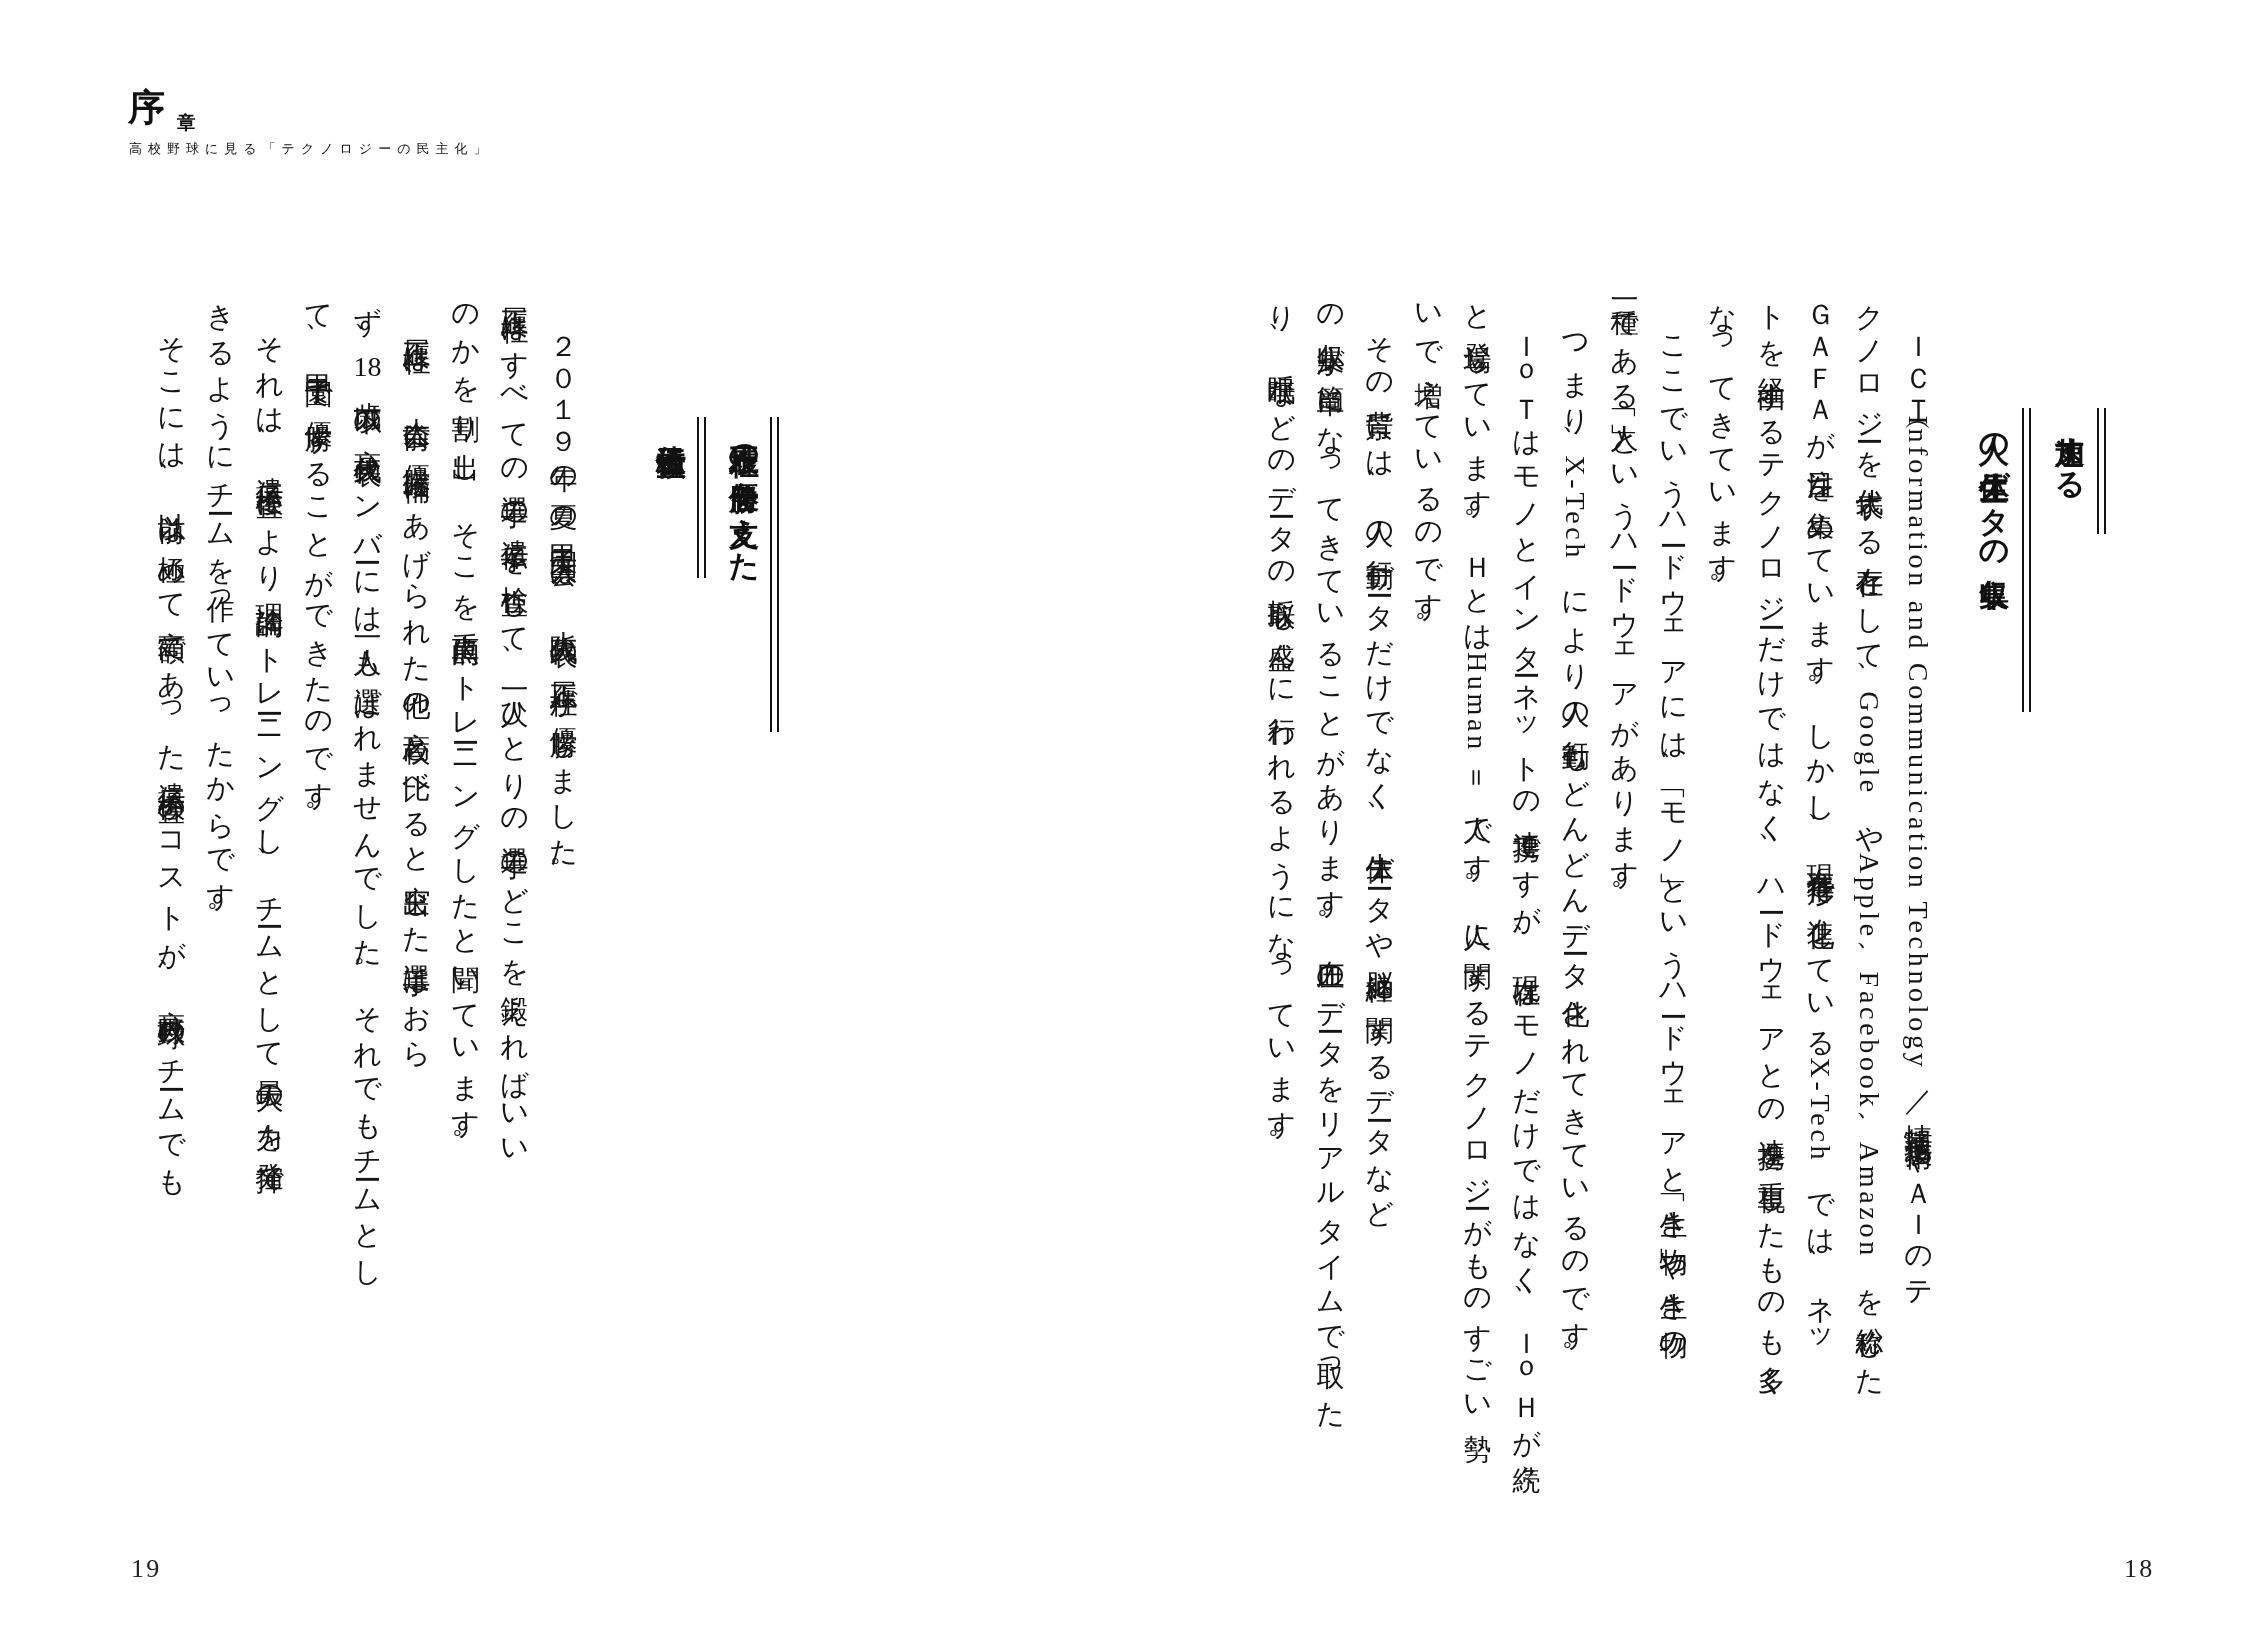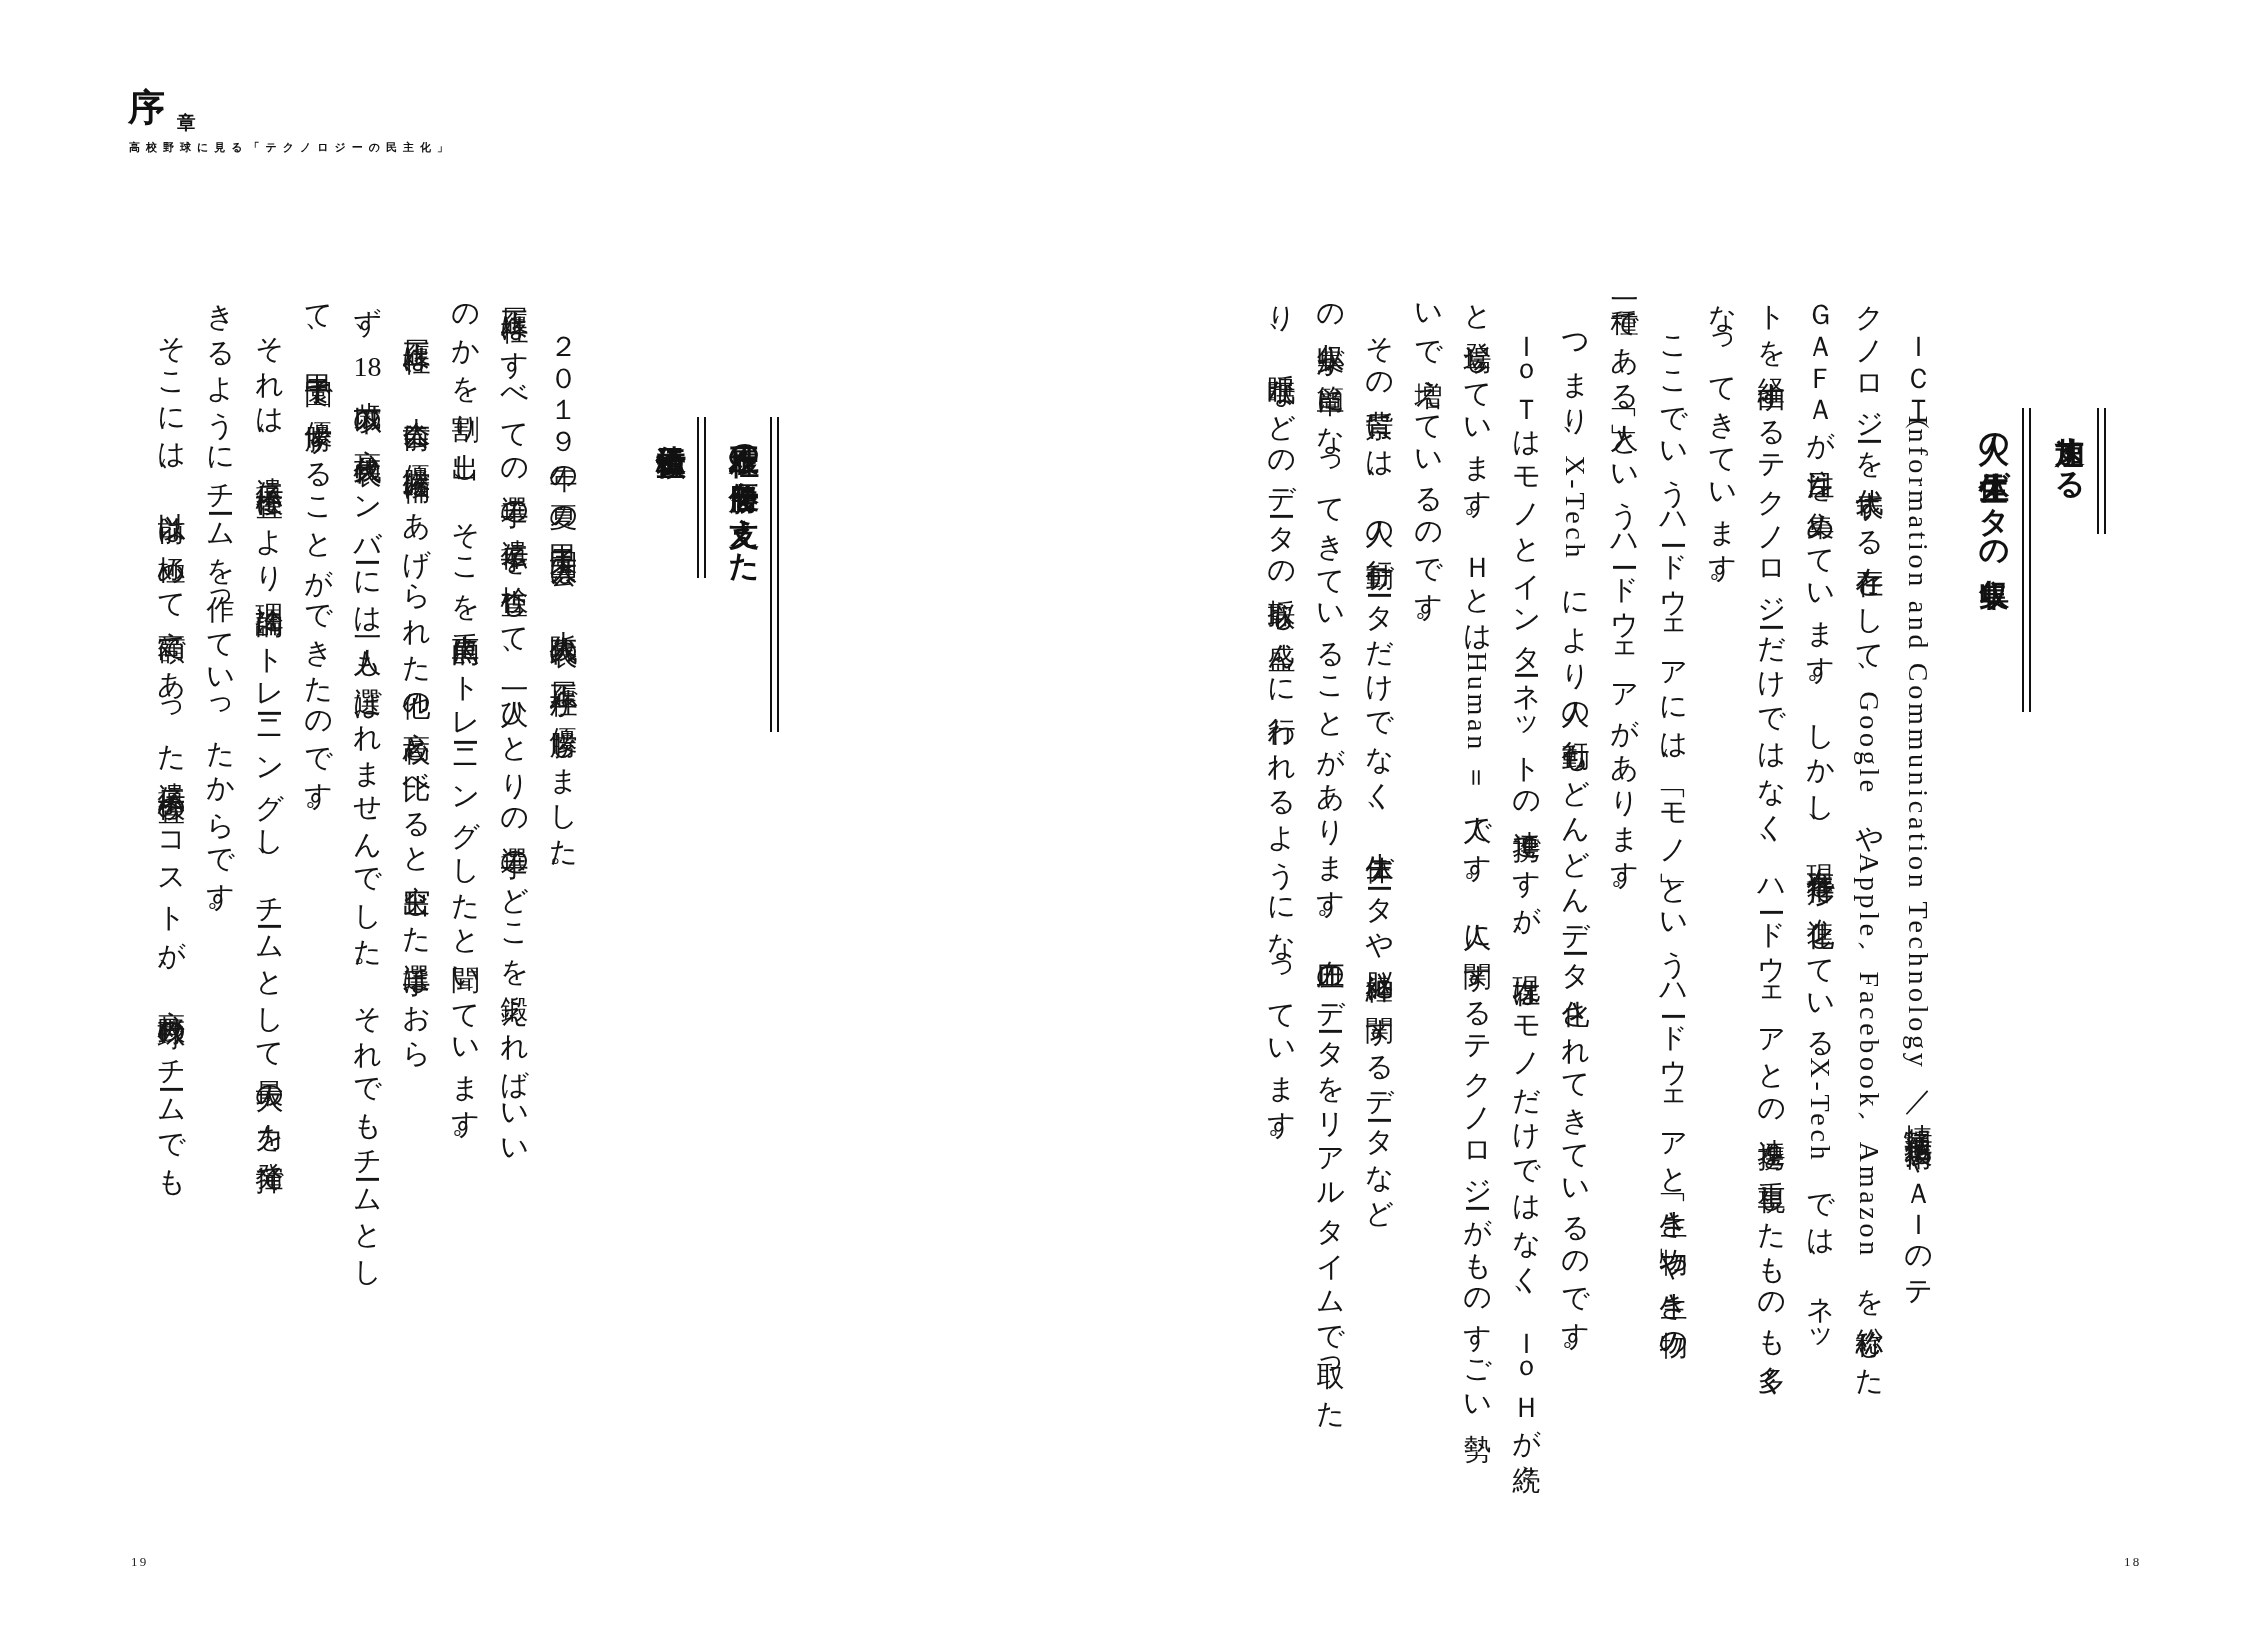--- a/index.html
+++ b/index.html
@@ -42,22 +42,22 @@
     font-family: "Liberation Sans", "DejaVu Sans", sans-serif;
     font-weight: 700;
     font-size: 18.6px;
     color: #111;
   }
   .chapter-subtitle {
     position: absolute;
     left: 129px;
     top: 140px;
     font-family: "Liberation Sans", "DejaVu Sans", sans-serif;
-    font-weight: 700;
-    font-size: 11px;
+    font-weight: 400;
+    font-size: 13px;
     letter-spacing: 6px;
     color: #111;
     white-space: nowrap;
   }
 
   
   .h-line {
     position: absolute;
     writing-mode: vertical-rl;
     text-orientation: mixed;
@@ -93,21 +93,21 @@
   }
   .tcy {
     text-combine-upright: all;
     letter-spacing: 0;
   }
 
   
   .folio {
     position: absolute;
     top: 1554px;
-    font-size: 13px;
+    font-size: 26px;
     letter-spacing: 2.2px;
     color: #222;
   }
 </style>
 </head>
 <body>
 
 <div class="page" id="page19">
 
   <div class="chapter-mark">序</div>

